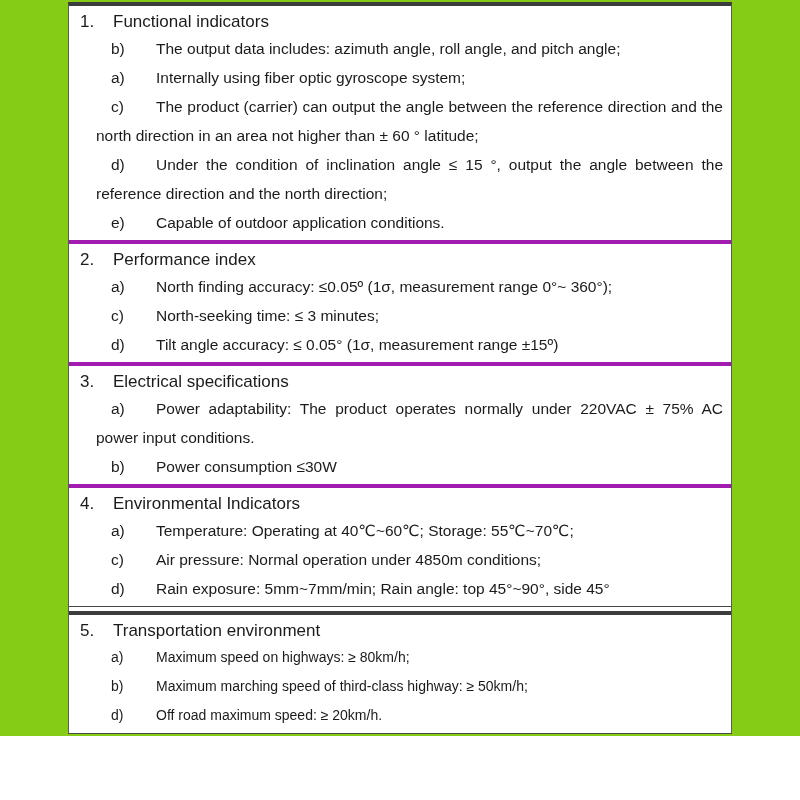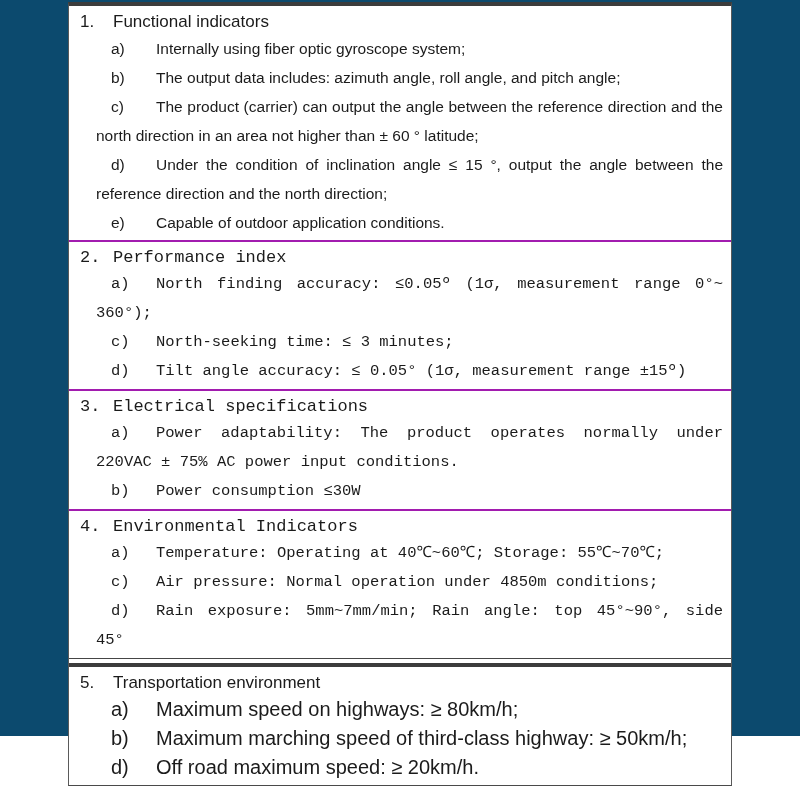--- a/index.html
+++ b/index.html
@@ -8,41 +8,40 @@
     width: 800px;
     height: 800px;
     background: #ffffff;
     font-family: "Liberation Sans", "DejaVu Sans", sans-serif;
     color: #1b1b1b;
     overflow: hidden;
   }
   .page {
     width: 800px;
     height: 736px;
-    background: #0c4a6e;
+    background: #84cc16;
     position: relative;
   }
   .spec-table {
     position: absolute;
     left: 68px;
     top: 2px;
     width: 664px;
     box-sizing: border-box;
     border-top: 4px solid #3c3c3c;
     border-left: 1px solid #5a5a5a;
     border-right: 1px solid #5a5a5a;
     border-bottom: 1px solid #4a4a4a;
     background: #ffffff;
   }
   .sec {
     padding: 3px 8px 3px 0;
   }
   .sec + .sec {
-    border-top: 2px solid #a21caf;
-    font-family: Liberation Mono, monospace;
+    border-top: 4px solid #a21caf;
   }
   .sec-header {
     padding-left: 11px;
     font-size: 17px;
     line-height: 25px;
     white-space: nowrap;
   }
   .sec-num {
     display: inline-block;
     width: 33px;
@@ -54,21 +53,21 @@
     font-size: 15.5px;
     line-height: 29px;
     text-align: justify;
   }
   .marker {
     display: inline-block;
     width: 45px;
     text-indent: 0;
   }
   .sec-5 .item {
-    font-size: 20px;
+    font-size: 14px;
   }
   
   .page-break {
     border-top: 1px solid #454545;
     padding-top: 4px;
     background: #ffffff;
   }
   .page-break .thick-bar {
     height: 4px;
     background: #3c3c3c;
@@ -80,22 +79,22 @@
 </head>
 <body>
 
 <div class="page">
   <div class="spec-table">
 
     <section class="sec sec-1">
       <div class="sec-header">
         <span class="sec-num">1.</span><span class="sec-title">Functional indicators</span>
       </div>
+      <p class="item"><span class="marker">b)</span><span class="item-text">The output data includes: azimuth angle, roll angle, and pitch angle;</span></p>
       <p class="item"><span class="marker">a)</span><span class="item-text">Internally using fiber optic gyroscope system;</span></p>
-      <p class="item"><span class="marker">b)</span><span class="item-text">The output data includes: azimuth angle, roll angle, and pitch angle;</span></p>
       <p class="item"><span class="marker">c)</span><span class="item-text">The product (carrier) can output the angle between the reference direction and the north direction in an area not higher than ± 60 ° latitude;</span></p>
       <p class="item"><span class="marker">d)</span><span class="item-text">Under the condition of inclination angle ≤ 15 °, output the angle between the reference direction and the north direction;</span></p>
       <p class="item"><span class="marker">e)</span><span class="item-text">Capable of outdoor application conditions.</span></p>
     </section>
 
     <section class="sec sec-2">
       <div class="sec-header">
         <span class="sec-num">2.</span><span class="sec-title">Performance index</span>
       </div>
       <p class="item"><span class="marker">a)</span><span class="item-text">North finding accuracy: ≤0.05º (1σ, measurement range 0°~ 360°);</span></p>

